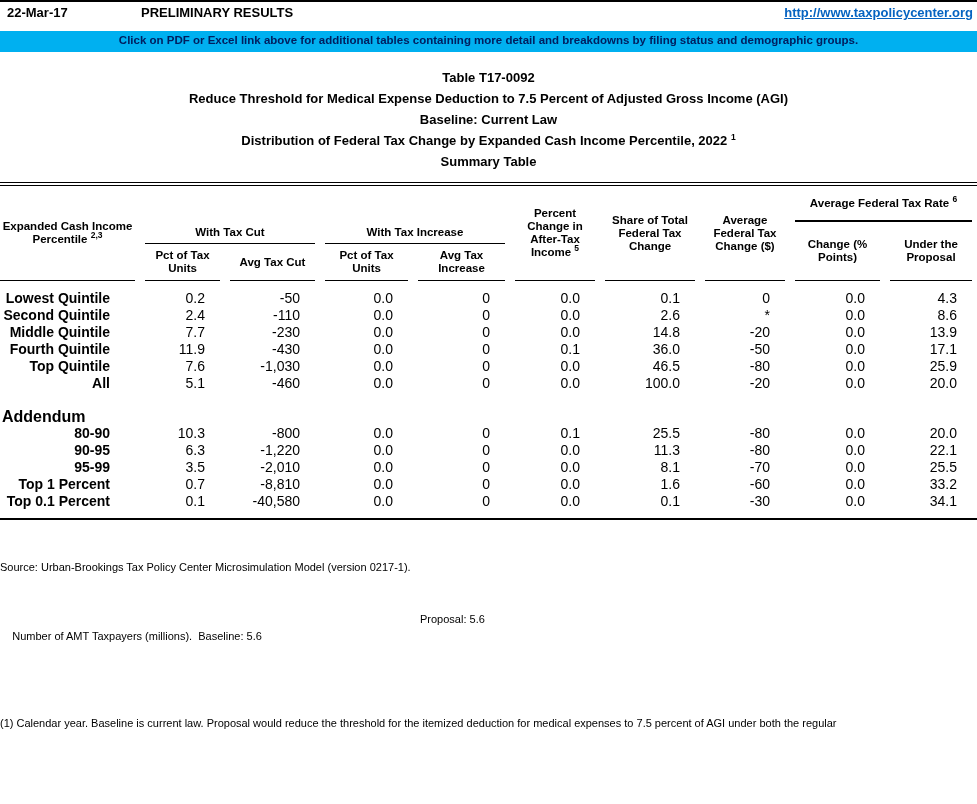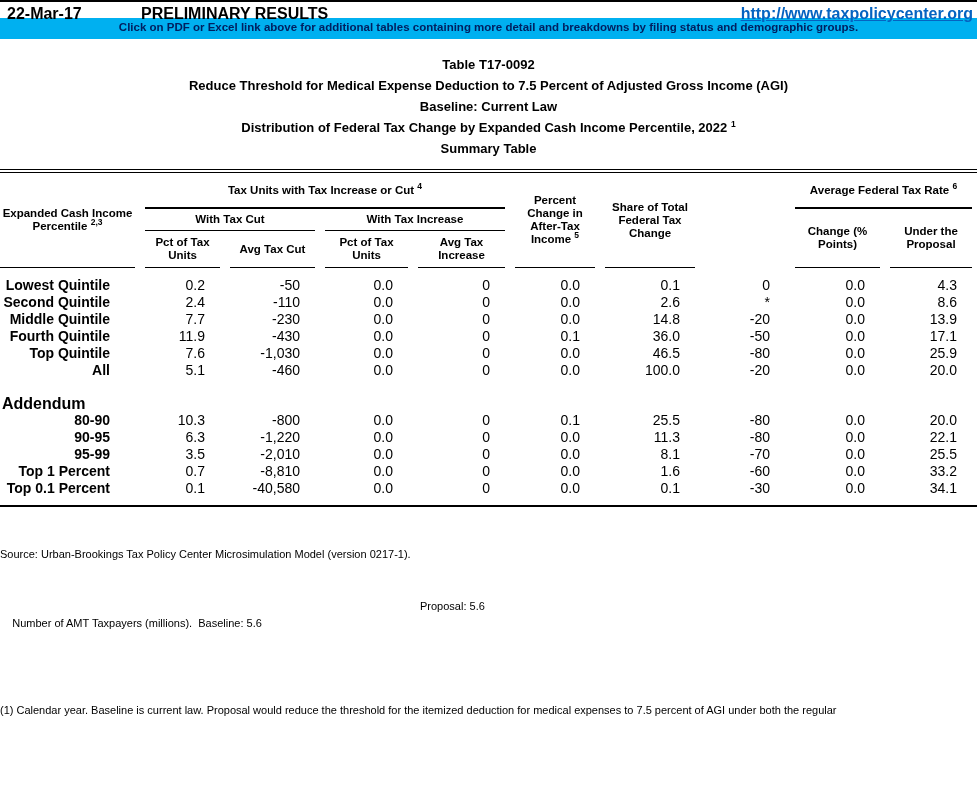--- a/index.html
+++ b/index.html
@@ -9,21 +9,21 @@
     --cols:140px 85px 95px 93px 97px 90px 100px 90px 95px 92px;
   }
   *{box-sizing:border-box;}
   html,body{margin:0;padding:0;}
   body{
     width:977px;height:804px;overflow:hidden;background:#fff;color:#000;
     font-family:"Liberation Sans", sans-serif;
   }
   sup{font-size:8.5px;vertical-align:super;line-height:0;}
   
-  .topbar{border-top:2px solid #000;height:18px;position:relative;font-size:16px;font-weight:bold;}
+  .topbar{border-top:2px solid #000;height:31px;position:relative;font-size:13px;font-weight:bold;}
   .topbar .date{position:absolute;left:7px;top:3px;}
   .topbar .prelim{position:absolute;left:141px;top:3px;}
   .topbar .homelink{position:absolute;right:4px;top:3px;color:var(--link);text-decoration:underline;}
   
   .banner{height:21px;background:var(--banner_bg);color:var(--banner_text);
     font-weight:bold;font-size:11.5px;text-align:center;line-height:19px;}
   
   .titles{margin-top:15px;text-align:center;font-weight:bold;font-size:13px;line-height:21px;}
   
   .thead{display:grid;grid-template-columns:var(--cols);grid-template-rows:36px 22px 37px;
@@ -75,27 +75,25 @@
   <div>Baseline: Current Law</div>
   <div><span>Distribution of Federal Tax Change by Expanded Cash Income Percentile, 2022</span> <sup>1</sup></div>
   <div>Summary Table</div>
 </div>
 
 <div class="thead">
   <div class="hc p-label">
     <div>Expanded Cash Income</div>
     <div><span>Percentile</span> <sup>2,3</sup></div>
   </div>
-  <div class="hc thick p-units">
-    <div><span>Tax Units with Tax Increase or Cut</span> <sup>4</sup></div>
-  </div>
   <div class="hc p-ati">
     <div><span>Percent Change in After-Tax Income</span> <sup>5</sup></div>
   </div>
   <div class="hc p-share">Share of Total Federal Tax Change</div>
+  <div class="hc p-avgch">Average Federal Tax Change ($)</div>
   <div class="hc thick p-afr">
     <div><span>Average Federal Tax Rate</span> <sup>6</sup></div>
   </div>
   <div class="hc p-winc">With Tax Increase</div>
   <div class="hc p-wcut">With Tax Cut</div>
   <div class="hc p-chpts">Change (% Points)</div>
   <div class="hc p-under">Under the Proposal</div>
   <div class="hc p-c2">Pct of Tax Units</div>
   <div class="hc p-c3">Avg Tax Cut</div>
   <div class="hc p-c4">Pct of Tax Units</div>

